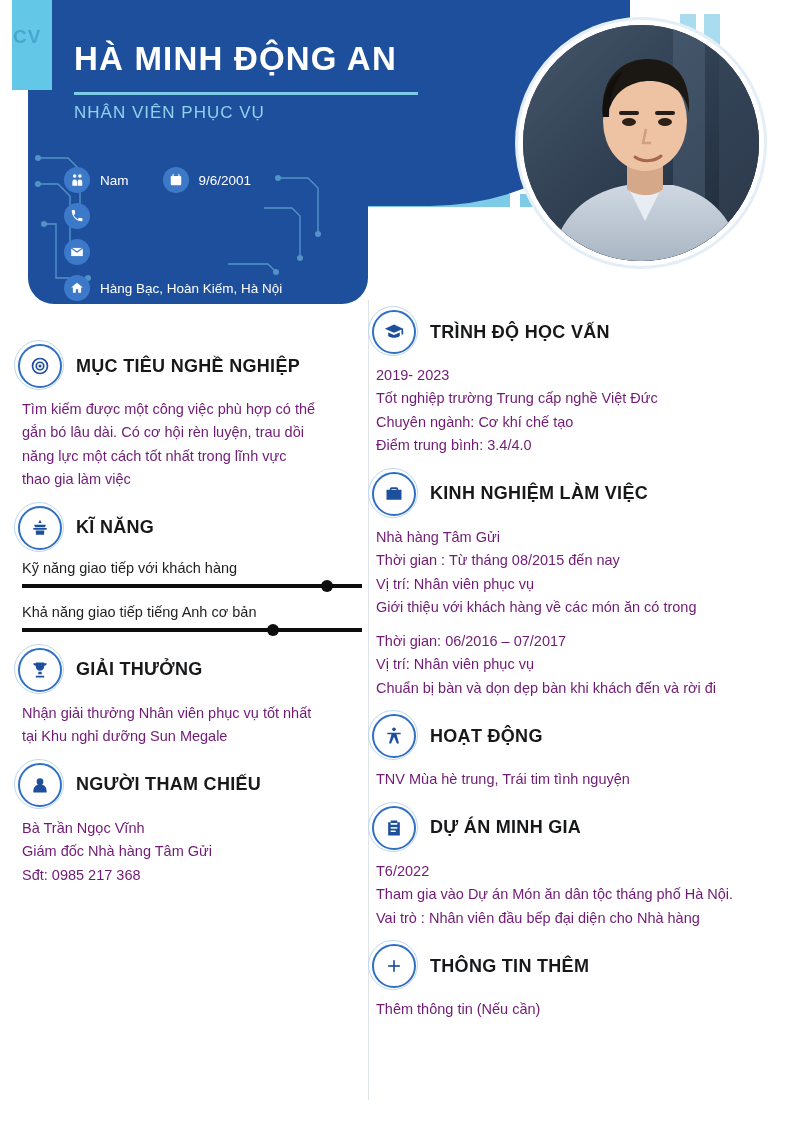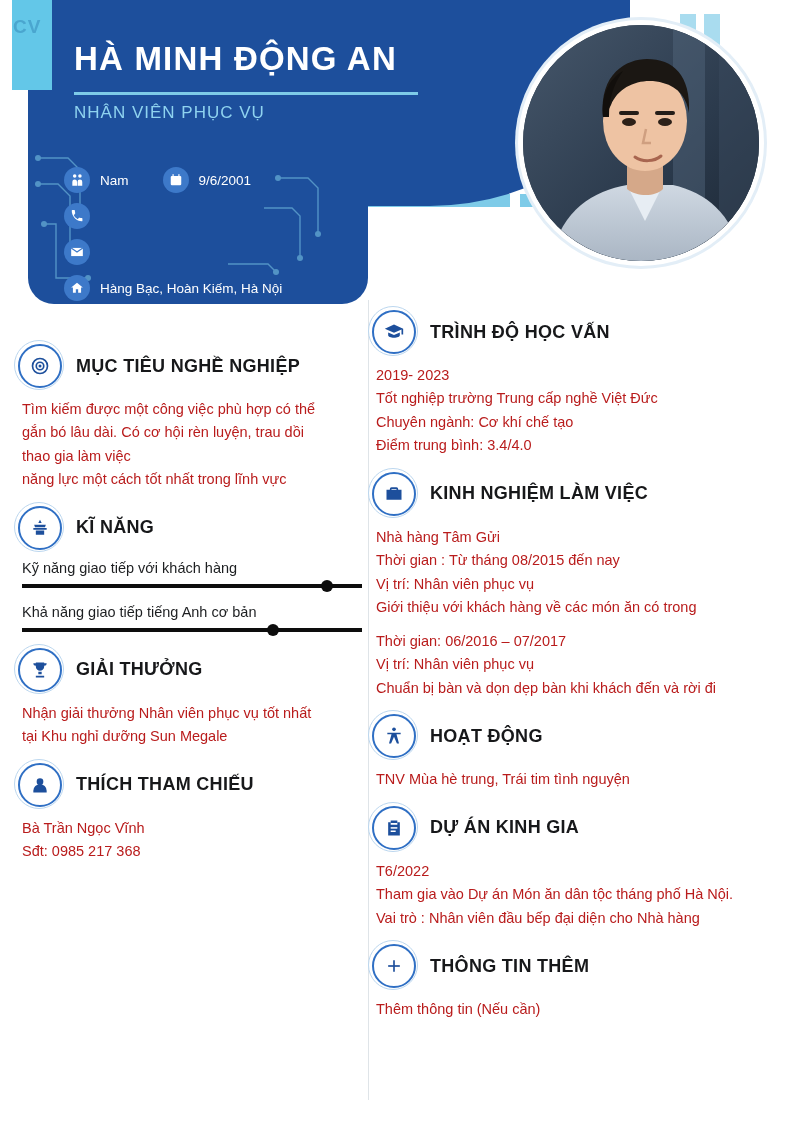--- a/index.html
+++ b/index.html
@@ -21,21 +21,21 @@
   
   .cv-tab {
     position: absolute;
     left: 12px; top: 0;
     width: 40px; height: 90px;
     background: #63c7e8;
     z-index: 2;
   }
   .cv-tab-label {
     position: absolute;
-    left: 13px; top: 16px;
+    left: 13px; top: 26px;
     width: 28px;
     text-align: center;
     color: #4aa6cf;
     font-size: 19px;
     font-weight: bold;
     letter-spacing: 1px;
     z-index: 3;
   }
   .hdr-blue {
     position: absolute;
@@ -192,21 +192,21 @@
   }
   .sec-ico svg { width: 20px; height: 20px; fill: #1d4f9c; }
   .sec-title {
     font-size: 18px;
     font-weight: bold;
     color: #17181a;
     letter-spacing: .3px;
   }
   .sec-body {
     font-size: 14.5px;
-    color: #b91c1c;
+    color: #701a75;
     line-height: 1.62;
     padding-left: 4px;
   }
   .sec-body p { margin: 0; }
   .gap { height: 10px; }
 
   
   .skill-label { font-size: 14.5px; color:#1d1f21; margin-bottom: 8px; padding-left:4px;}
   .bar {
     position: relative;
@@ -380,22 +380,22 @@
               <circle cx="12" cy="12" r="9" fill="none" stroke="#1d4f9c" stroke-width="2"></circle>
               <circle cx="12" cy="12" r="4.5" fill="none" stroke="#1d4f9c" stroke-width="2"></circle>
               <circle cx="12" cy="12" r="1.8"></circle>
             </svg>
         </span>
         <span class="sec-title">MỤC TIÊU NGHỀ NGHIỆP</span>
       </div>
       <div class="sec-body">
         <p>Tìm kiếm được một công việc phù hợp có thể</p>
         <p>gắn bó lâu dài. Có cơ hội rèn luyện, trau dồi</p>
+        <p>năng lực một cách tốt nhất trong lĩnh vực</p>
         <p>thao gia làm việc</p>
-        <p>năng lực một cách tốt nhất trong lĩnh vực</p>
       </div>
     </div>
 
     <div class="sec">
       <div class="sec-head">
         <span class="sec-ico">
           <svg viewBox="0 0 24 24">
               <path d="M12 2l2 4h-4zM5 8h14l-1 3H6zM4 12h16v2H4zM7 15h10v5H7z"></path>
             </svg>
         </span>
@@ -428,24 +428,25 @@
 
 
     <div class="sec">
       <div class="sec-head">
         <span class="sec-ico">
           <svg viewBox="0 0 24 24">
               <circle cx="12" cy="8" r="4"></circle>
               <path d="M4 21v-2a6 6 0 0 1 16 0v2z"></path>
             </svg>
         </span>
-        <span class="sec-title">THÍCH THAM CHIẾU</span>
+        <span class="sec-title">NGƯỜI THAM CHIẾU</span>
       </div>
       <div class="sec-body">
         <p>Bà Trần Ngọc Vĩnh</p>
+        <p>Giám đốc Nhà hàng Tâm Gửi</p>
         <p>Sđt: 0985 217 368</p>
       </div>
     </div>
 
   </div>
 
   <div class="col-right">
 
     <div class="sec">
       <div class="sec-head">
@@ -503,21 +504,21 @@
     <div class="sec">
       <div class="sec-head">
         <span class="sec-ico">
           <svg viewBox="0 0 24 24">
               <path d="M8 3h8v3H8z"></path>
               <path d="M5 5h3v3h8V5h3v16H5z"></path>
               <rect x="8" y="11" width="8" height="1.8" fill="#fff"></rect>
               <rect x="8" y="15" width="6" height="1.8" fill="#fff"></rect>
             </svg>
         </span>
-        <span class="sec-title">DỰ ÁN KINH GIA</span>
+        <span class="sec-title">DỰ ÁN MINH GIA</span>
       </div>
       <div class="sec-body">
         <p>T6/2022</p>
         <p>Tham gia vào Dự án Món ăn dân tộc tháng phố Hà Nội.</p>
         <p>Vai trò : Nhân viên đầu bếp đại diện cho Nhà hàng</p>
       </div>
     </div>
 
     <div class="sec">
       <div class="sec-head">

